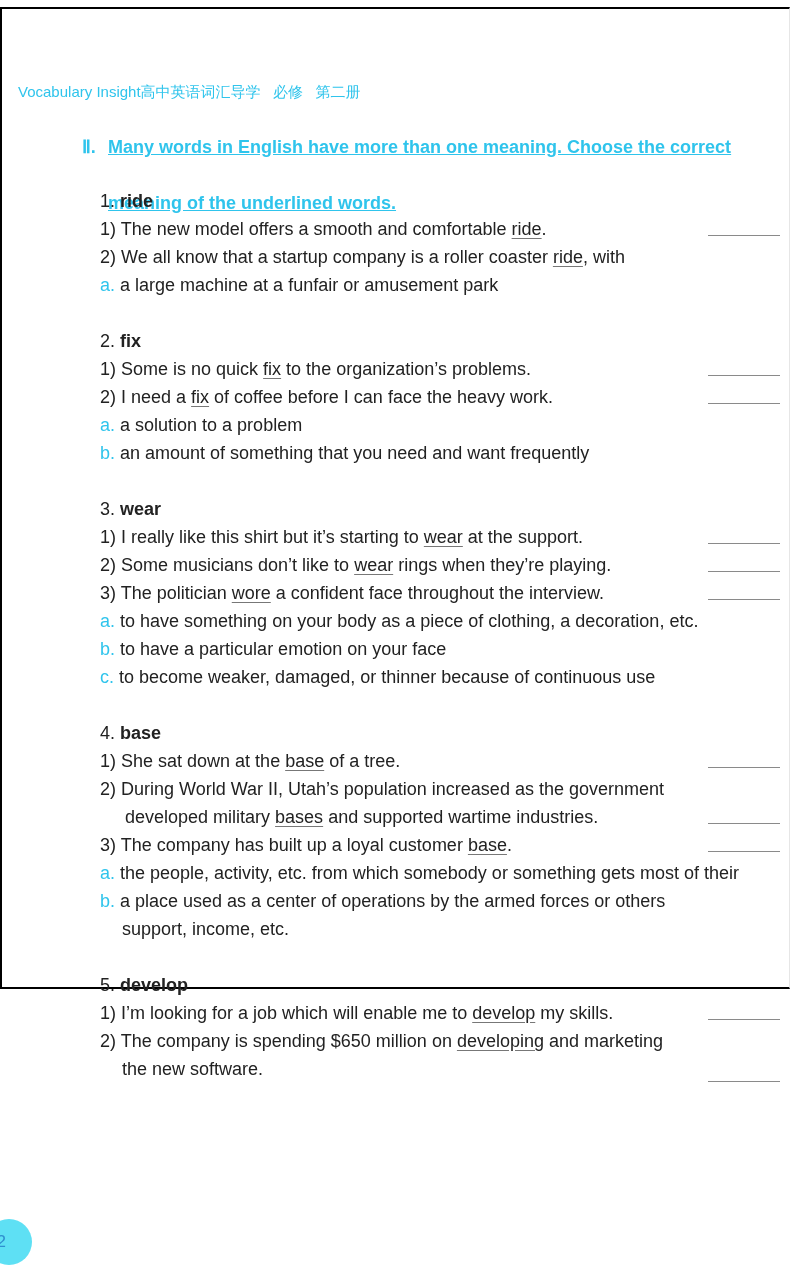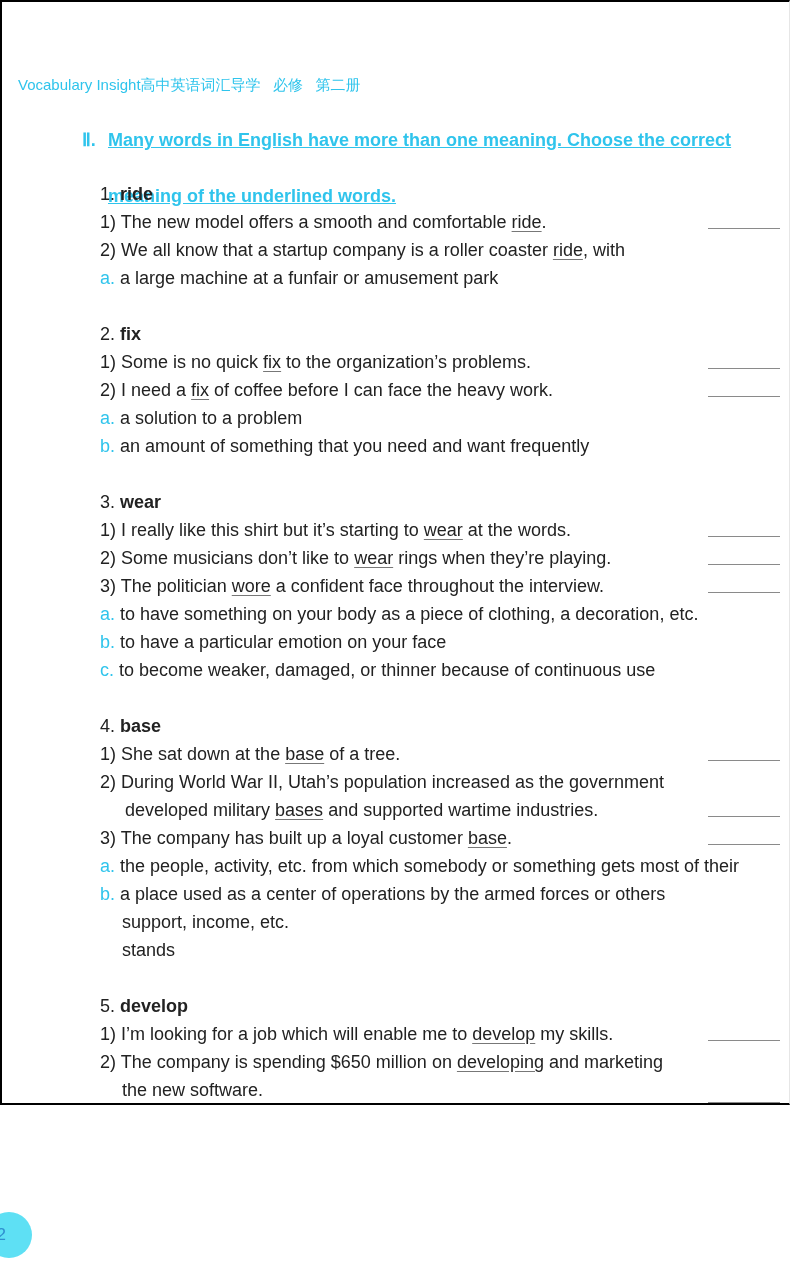--- a/index.html
+++ b/index.html
@@ -1,18 +1,18 @@
 <!DOCTYPE html>
 <html><head>
   <meta charset="utf-8">
   <style>
     html, body { margin: 0; padding: 0; background: #ffffff; }
     body { width: 790px; height: 1276px; position: relative; overflow: hidden; }
     .page {
-      position: absolute; left: 0; top: 0; width: 790px; height: 1105px;
+      position: absolute; left: 0; top: 7px; width: 790px; height: 982px;
       box-sizing: border-box;
       border-left: 2px solid #000; border-top: 2px solid #000; border-bottom: 2px solid #000;
       border-right: 1px solid #e6e6e6;
       background: #fff;
     }
     .header {
       position: absolute; left: 16px; top: 74px;
       font-family: "Liberation Sans", sans-serif; font-size: 15px;
       color: #2fc4ec; white-space: pre;
     }
@@ -84,21 +84,21 @@
       </div>
       <div class="line"><span class="opt-letter">a.</span> <span>a solution to a problem</span></div>
       <div class="line"><span class="opt-letter">b.</span> <span>an amount of something that you need and want frequently</span></div>
     </div>
 
     <div class="gap"></div>
 
     <div>
       <div class="line word-title"><span>3.</span> <b>wear</b></div>
       <div class="line">
-        <span>1)</span> <span>I really like this shirt but it’s starting to </span><span class="u">wear</span><span> at the words.</span>
+        <span>1)</span> <span>I really like this shirt but it’s starting to </span><span class="u">wear</span><span> at the support.</span>
         <span class="blank"></span>
       </div>
       <div class="line">
         <span>2)</span> <span>Some musicians don’t like to </span><span class="u">wear</span><span> rings when they’re playing.</span>
         <span class="blank"></span>
       </div>
       <div class="line">
         <span>3)</span> <span>The politician </span><span class="u">wore</span><span> a confident face throughout the interview.</span>
         <span class="blank"></span>
       </div>
@@ -122,21 +122,20 @@
         <span>developed military </span><span class="u">bases</span><span> and supported wartime industries.</span>
         <span class="blank"></span>
       </div>
       <div class="line">
         <span>3)</span> <span>The company has built up a loyal customer </span><span class="u">base</span><span>.</span>
         <span class="blank"></span>
       </div>
       <div class="line"><span class="opt-letter">a.</span> <span>the people, activity, etc. from which somebody or something gets most of their</span></div>
       <div class="line"><span class="opt-letter">b.</span> <span>a place used as a center of operations by the armed forces or others</span></div>
       <div class="line indent" style="padding-left:22px"><span>support, income, etc.</span></div>
-      <div class="line indent" style="padding-left:22px"><span>stands</span></div>
     </div>
 
     <div class="gap"></div>
 
     <div>
       <div class="line word-title"><span>5.</span> <b>develop</b></div>
       <div class="line">
         <span>1)</span> <span>I’m looking for a job which will enable me to </span><span class="u">develop</span><span> my skills.</span>
         <span class="blank"></span>
       </div>

